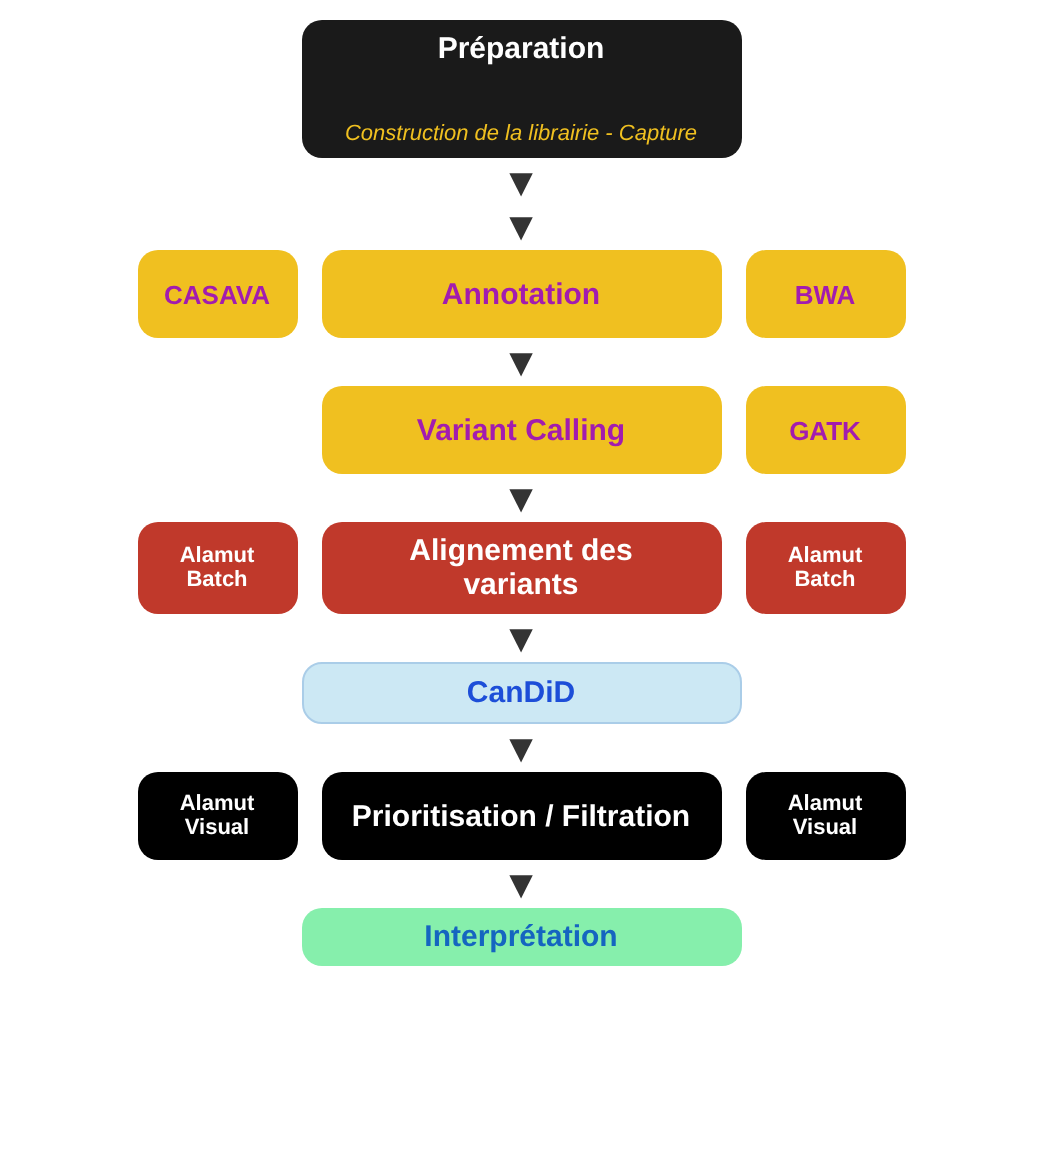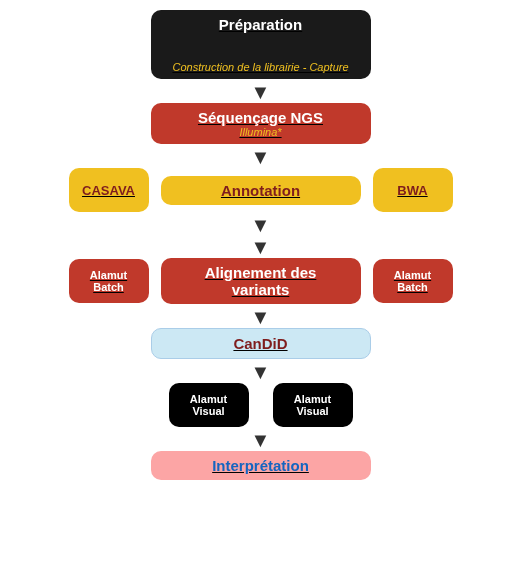--- a/index.html
+++ b/index.html
@@ -16,26 +16,24 @@
     .diagram {
       display: flex;
       flex-direction: column;
       align-items: center;
       width: 440px;
       position: relative;
     }
     .row {
       display: flex;
       flex-direction: row;
-      align-items: center;
       justify-content: center;
       width: 100%;
       margin-bottom: 2px;
       position: relative;
-      text-decoration: underline;
     }
     .main-box {
       display: flex;
       flex-direction: column;
       align-items: center;
       justify-content: center;
       border-radius: 10px;
       padding: 6px 14px;
       text-align: center;
       min-width: 200px;
@@ -62,25 +60,25 @@
       line-height: 1;
       margin: 1px 0;
       text-align: center;
     }
     
     .box-black { background: #1a1a1a; }
     .box-red { background: #c0392b; }
     .box-yellow { background: #f0c020; }
     .box-light-blue { background: #cce8f4; border: 1px solid #aacde8; }
     .box-dark-green { background: #000000; }
-    .box-light-green { background: #fca5a5; }
+    .box-light-green { background: #86efac; }
     .text-white { color: #fff; }
-    .text-black { color: #7f1d1d; }
+    .text-black { color: #a21caf; }
     .text-yellow { color: #f0c020; }
-    .text-cyan { color: #7f1d1d; font-weight: bold; }
+    .text-cyan { color: #1d4ed8; font-weight: bold; }
     .text-blue { color: #1565C0; font-weight: bold; }
     .label-main { font-size: 15px; font-weight: bold; }
     .label-sub { font-size: 11px; font-style: italic; margin-top: 28px; }
     .label-sub-italic { font-size: 11px; font-style: italic; color: #f0c020; }
   </style>
 </head>
 <body>
 
 <div class="diagram">
 
@@ -88,47 +86,50 @@
     <div class="spacer"></div>
     <div class="main-box box-black" style="width:220px;">
       <span class="label-main text-white">Préparation</span>
       <span class="label-sub text-yellow">Construction de la librairie - Capture</span>
     </div>
     <div class="spacer"></div>
   </div>
 
   <div class="arrow">▼</div>
 
-  <div class="row">
-    <div class="spacer"></div>
-    <div class="main-box box-red" style="width:220px;">
-      <span class="label-main text-white">Séquençage NGS</span>
-      <span class="label-sub-italic">Illumina*</span>
-    </div>
-    <div class="spacer"></div>
-  </div>
 
   <div class="arrow">▼</div>
 
   <div class="row">
     <div class="side-box box-yellow text-black">
       <span>CASAVA</span>
     </div>
     <div style="width:12px;"></div>
     <div class="main-box box-yellow" style="width:190px;">
       <span class="label-main text-black">Annotation</span>
     </div>
     <div style="width:12px;"></div>
     <div class="side-box box-yellow text-black">
       <span>BWA</span>
     </div>
   </div>
 
   <div class="arrow">▼</div>
 
+  <div class="row">
+    <div class="spacer"></div>
+    <div style="width:12px;"></div>
+    <div class="main-box box-yellow" style="width:190px;">
+      <span class="label-main text-black">Variant Calling</span>
+    </div>
+    <div style="width:12px;"></div>
+    <div class="side-box box-yellow text-black">
+      <span>GATK</span>
+    </div>
+  </div>
 
   <div class="arrow">▼</div>
 
   <div class="row">
     <div class="side-box box-red text-white" style="font-size:11px;">
       <span>Alamut Batch</span>
     </div>
     <div style="width:12px;"></div>
     <div class="main-box box-red" style="width:190px;">
       <span class="label-main text-white">Alignement des variants</span>
@@ -149,20 +150,23 @@
     <div class="spacer"></div>
   </div>
 
   <div class="arrow">▼</div>
 
   <div class="row">
     <div class="side-box box-dark-green text-white" style="font-size:11px;">
       <span>Alamut Visual</span>
     </div>
     <div style="width:12px;"></div>
+    <div class="main-box box-dark-green" style="width:190px;">
+      <span class="label-main text-white">Prioritisation / Filtration</span>
+    </div>
     <div style="width:12px;"></div>
     <div class="side-box box-dark-green text-white" style="font-size:11px;">
       <span>Alamut Visual</span>
     </div>
   </div>
 
   <div class="arrow">▼</div>
 
   <div class="row">
     <div class="spacer"></div>

